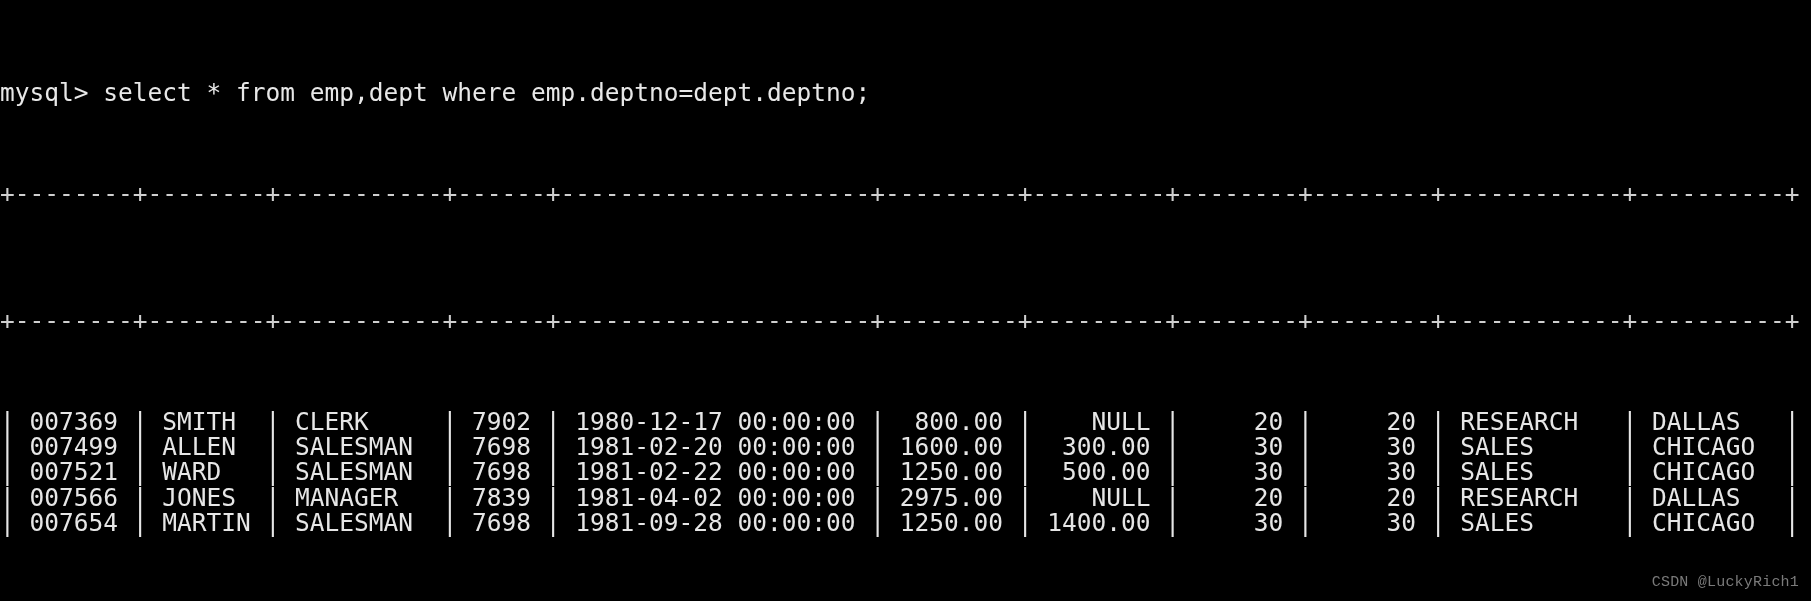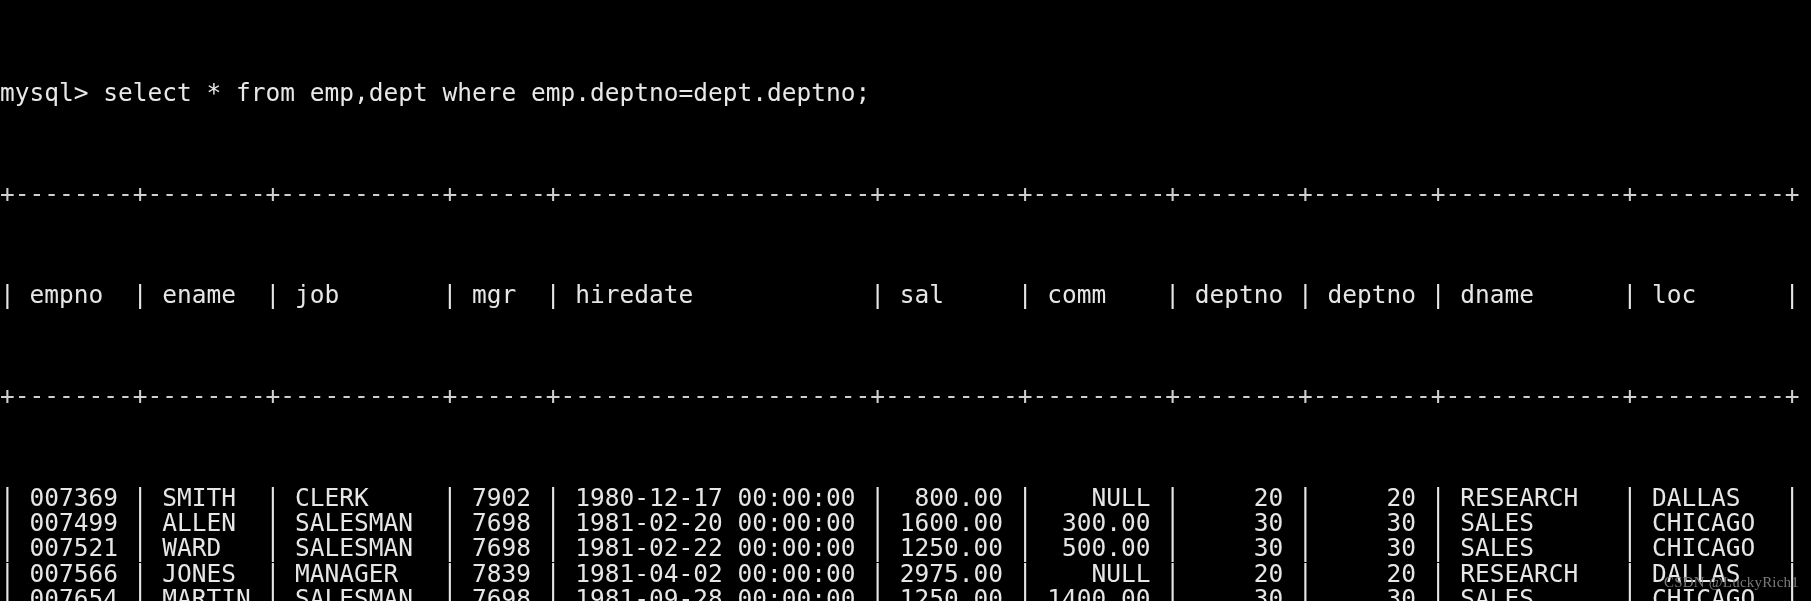--- a/index.html
+++ b/index.html
@@ -37,36 +37,35 @@
     color: #cfcfcf;
   }
   .prompt-line {
     color: #e8e8e8;
   }
   .watermark {
     position: absolute;
     right: 12px;
     bottom: 6px;
     color: #7a7a7a;
-    font-family: Liberation Serif, serif;
+    font-family: Liberation Mono, monospace;
     font-size: 15px;
     letter-spacing: 0.2px;
     white-space: pre;
   }
 </style>
 </head>
 <body>
 
 <div id="terminal">
 
   <div class="term-line prompt-line">mysql&gt; select * from emp,dept where emp.deptno=dept.deptno;</div>
 
   <div class="term-line rule-line">+--------+--------+-----------+------+---------------------+---------+---------+--------+--------+------------+----------+</div>
 
-  <div class="term-line">| empno  | ename  | job       | mgr  | hiredate            | sal     | comm    | deptno | deptno | dname      | loc      |</div>
 
   <div class="term-line rule-line">+--------+--------+-----------+------+---------------------+---------+---------+--------+--------+------------+----------+</div>
 
   <div id="table-body"><div class="term-line">| 007369 | SMITH  | CLERK     | 7902 | 1980-12-17 00:00:00 |  800.00 |    NULL |     20 |     20 | RESEARCH   | DALLAS   |</div><div class="term-line">| 007499 | ALLEN  | SALESMAN  | 7698 | 1981-02-20 00:00:00 | 1600.00 |  300.00 |     30 |     30 | SALES      | CHICAGO  |</div><div class="term-line">| 007521 | WARD   | SALESMAN  | 7698 | 1981-02-22 00:00:00 | 1250.00 |  500.00 |     30 |     30 | SALES      | CHICAGO  |</div><div class="term-line">| 007566 | JONES  | MANAGER   | 7839 | 1981-04-02 00:00:00 | 2975.00 |    NULL |     20 |     20 | RESEARCH   | DALLAS   |</div><div class="term-line">| 007654 | MARTIN | SALESMAN  | 7698 | 1981-09-28 00:00:00 | 1250.00 | 1400.00 |     30 |     30 | SALES      | CHICAGO  |</div></div>
 
   
 
   
 
   <div class="watermark">CSDN @LuckyRich1</div>

